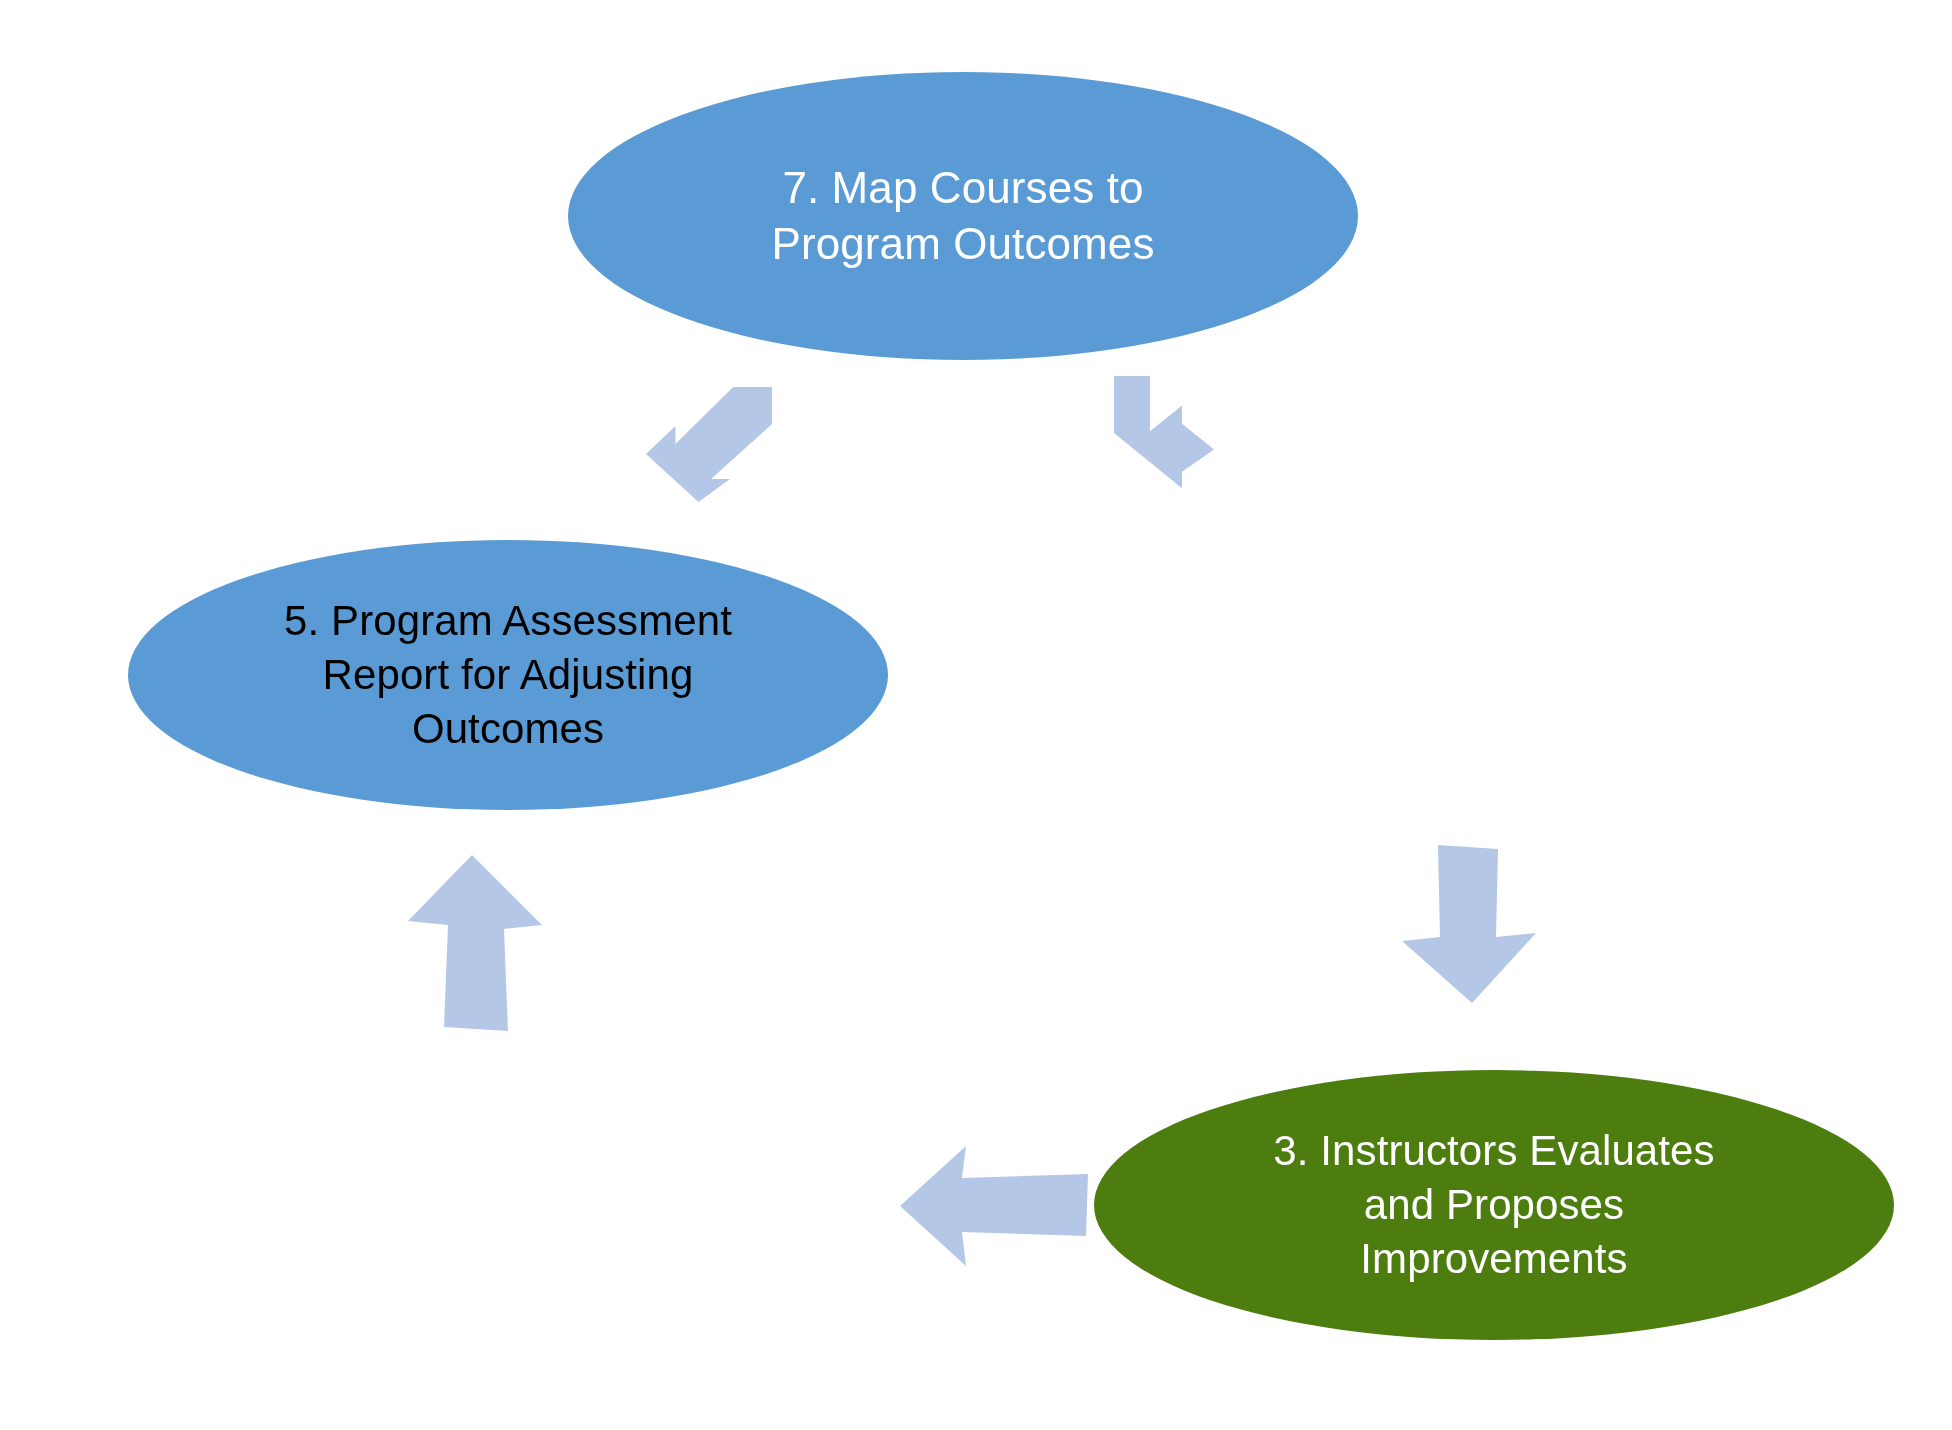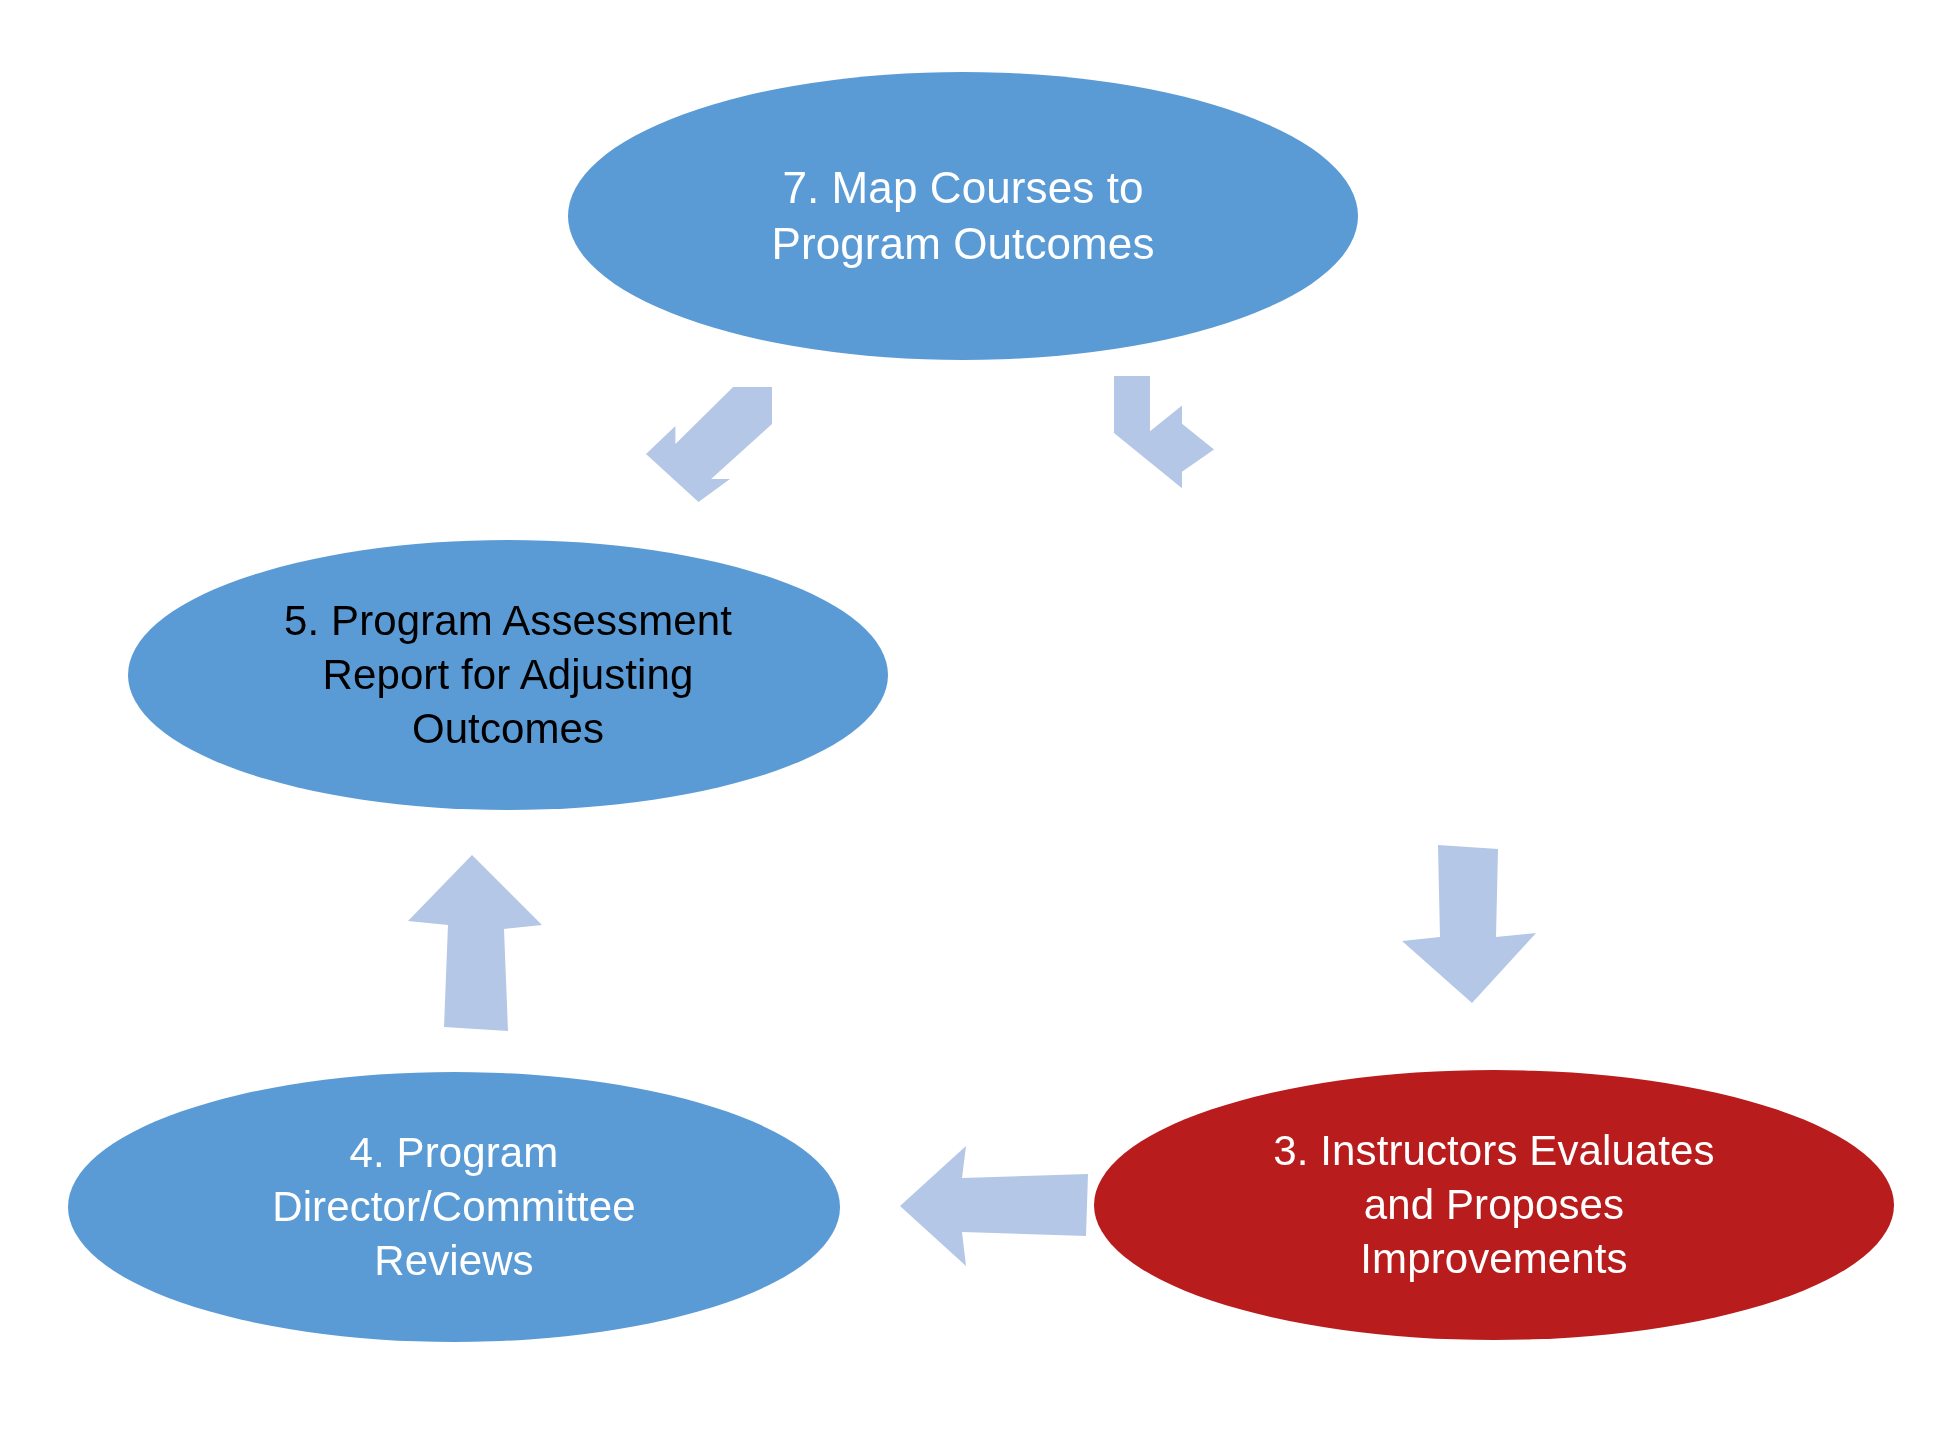--- a/index.html
+++ b/index.html
@@ -102,31 +102,26 @@
   <svg class="arrow" id="arrow-4-5" viewBox="0 0 150 180">
     <polygon points="72,0 142,70 104,74 108,176 44,172 48,70 8,66" fill="#B4C7E7"></polygon>
   </svg>
 
   <div class="node" id="node-1" style="background: rgb(91, 155, 213);">
     <span class="node-label" style="color: rgb(255, 255, 255);">7. Map Courses to
 Program Outcomes</span>
   </div>
 
 
-  <div class="node" id="node-3" style="background: #b91c1c;">
+  <div class="node" id="node-3" style="background: #4d7c0f;">
     <span class="node-label" style="color: rgb(255, 255, 255);">3. Instructors Evaluates
 and Proposes
 Improvements</span>
   </div>
 
-  <div class="node" id="node-4" style="background: rgb(91, 155, 213);">
-    <span class="node-label" style="color: rgb(255, 255, 255);">4. Program
-Director/Committee
-Reviews</span>
-  </div>
 
   <div class="node" id="node-5" style="background: rgb(91, 155, 213);">
     <span class="node-label" style="color: #000000;">5. Program Assessment
 Report for Adjusting
 Outcomes</span>
   </div>
 
 </div>
 
 </body></html>

